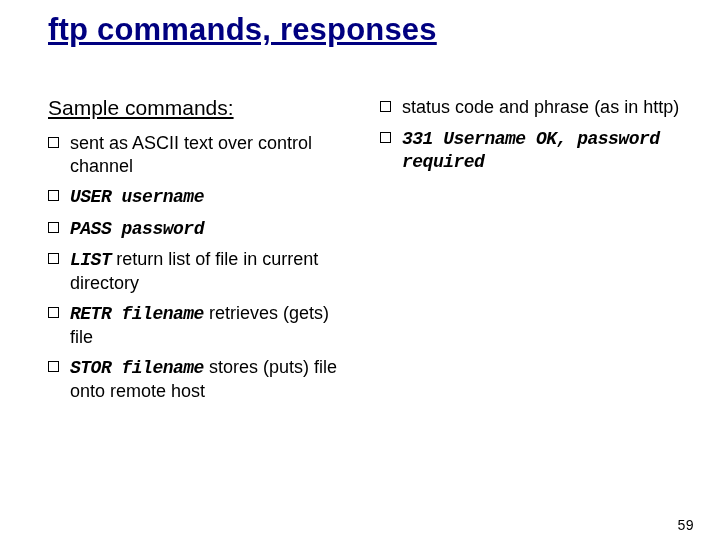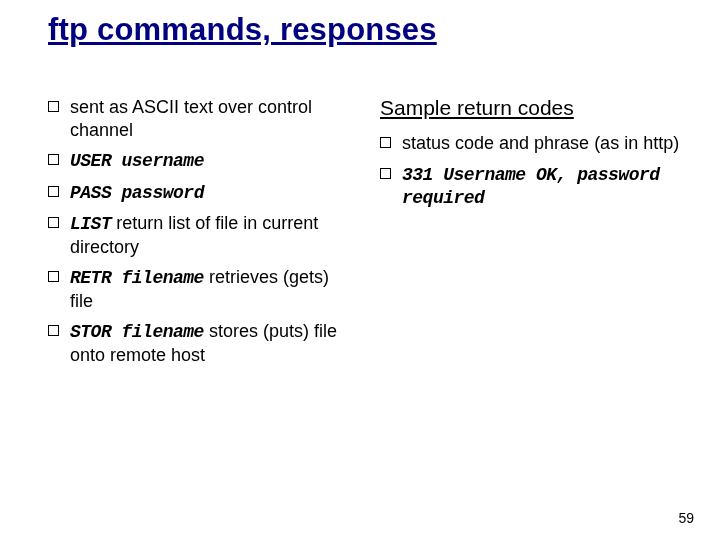--- a/index.html
+++ b/index.html
@@ -65,45 +65,45 @@
   }
   .mono {
     font-family: "Courier New", Courier, monospace;
     font-weight: bold;
     letter-spacing: -0.5px;
     font-style: italic;
   }
   .page-num {
     position: absolute;
     right: 26px;
-    bottom: 14px;
+    bottom: 6px;
     font-size: 14px;
     color: #000;
-    font-family: Liberation Sans, sans-serif;
+    font-family: Liberation Mono, monospace;
   }
 </style>
 </head>
 <body>
 
 <div class="slide">
   <h1 class="title">ftp commands, responses</h1>
 
   <div class="cols">
     <div class="col">
+      <div class="subhead">Sample commands:</div>
       <ul class="bullets" id="left-list">
           <li>sent as ASCII text over control channel</li>
           <li><span class="mono">USER </span><span class="mono" style="">username</span></li>
           <li><span class="mono">PASS </span><span class="mono" style="font-style: italic;">password</span></li>
           <li><span class="mono">LIST</span> return list of file in current directory</li>
           <li><span class="mono">RETR filename</span> retrieves (gets) file</li>
           <li><span class="mono">STOR filename</span> stores (puts) file onto remote host</li>
         </ul>
     </div>
     <div class="col">
-      <div class="subhead">Sample return codes</div>
       <ul class="bullets" id="right-list">
           <li>status code and phrase (as in http)</li>
           <li><span class="mono">331 Username OK, password required</span></li>
         </ul>
     </div>
   </div>
 
   <div class="page-num">59</div>
 </div>
 

